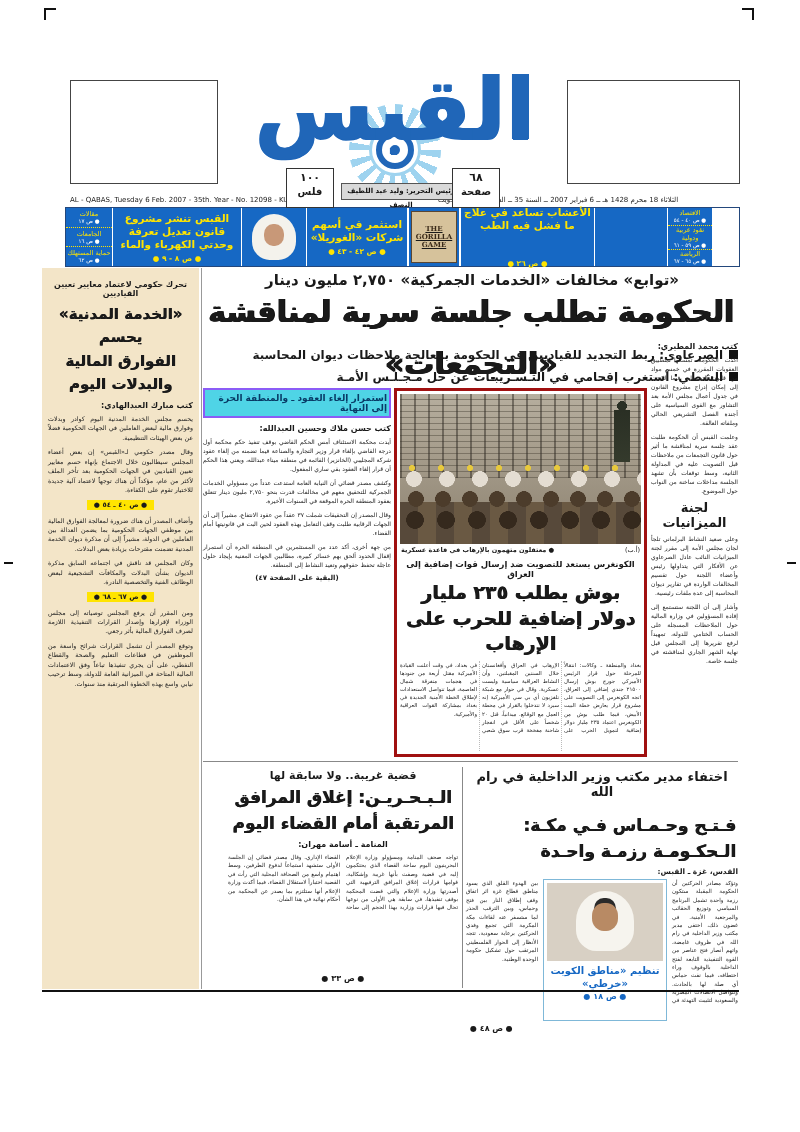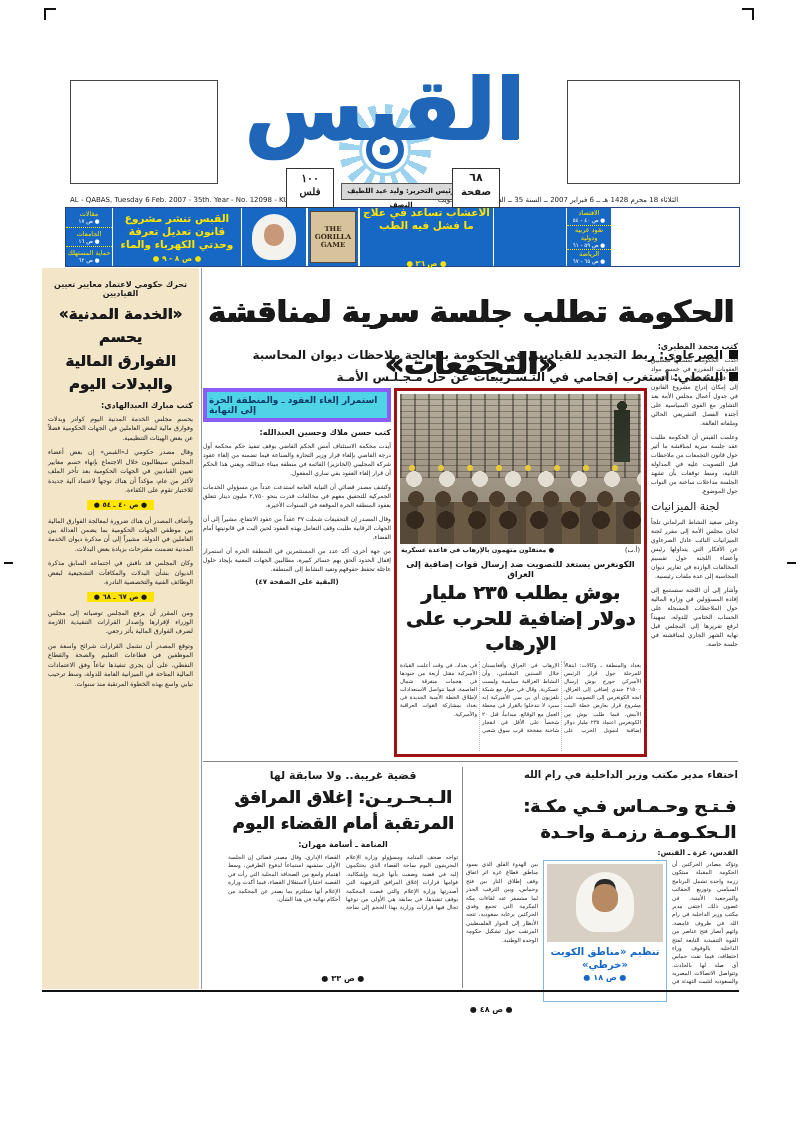--- a/index.html
+++ b/index.html
@@ -15,32 +15,32 @@
   .mark-tl2{left:44px;top:8px;width:12px;height:2px;}
   .mark-tr{left:752px;top:8px;width:2px;height:12px;}
   .mark-tr2{left:742px;top:8px;width:12px;height:2px;}
   .mark-ml{left:4px;top:562px;width:9px;height:2px;}
   .mark-mr{left:787px;top:562px;width:9px;height:2px;}
 
   
   .adbox{border:1px solid #444;background:#fff;}
   .adbox-left{left:70px;top:80px;width:146px;height:102px;}
   .adbox-right{left:567px;top:80px;width:171px;height:102px;}
-  .logo-wrap{left:220px;top:74px;width:330px;height:110px;}
+  .logo-wrap{left:230px;top:74px;width:330px;height:110px;}
   .emblem{position:absolute;left:50%;top:30px;transform:translateX(-50%);width:92px;height:92px;border-radius:50%;
           background:repeating-conic-gradient(#9ed3ef 0 10deg,#ffffff 10deg 22.5deg);}
   .emblem-core{position:absolute;left:50%;top:50%;transform:translate(-50%,-50%);width:46px;height:46px;border-radius:50%;
           background:#fff;border:3px solid #9ed3ef;}
   .emblem-ring{position:absolute;left:50%;top:50%;transform:translate(-50%,-50%);width:26px;height:26px;border-radius:50%;
           border:6px solid #2066b8;background:#fff;}
   .emblem-dot{position:absolute;left:50%;top:50%;transform:translate(-50%,-50%);width:10px;height:10px;border-radius:50%;background:#2066b8;}
   .logo-text{position:absolute;left:0;top:-14px;width:100%;text-align:center;font-size:86px;line-height:1.15;
           font-weight:bold;color:#2066b8;text-shadow:1px 0 #2066b8,-1px 0 #2066b8,0 1px #2066b8;letter-spacing:2px;}
   .tinybox{border:1px solid #333;background:#fff;text-align:center;z-index:5;padding-top:2px;}
-  .price-box{left:286px;top:168px;width:46px;height:36px;font-family:Liberation Serif, serif;}
+  .price-box{left:286px;top:168px;width:46px;height:36px;}
   .pages-box{left:452px;top:168px;width:46px;height:36px;}
   .tinybox .v{font-size:11px;font-weight:bold;line-height:14px;}
   .tinybox .u{font-size:10px;font-weight:bold;line-height:13px;}
   .editor-box{left:341px;top:183px;width:118px;height:15px;background:#d9d9d9;border:1px solid #555;
           font-size:7px;font-weight:bold;text-align:center;line-height:14px;z-index:4;color:#111;}
   .date-en{left:70px;top:196px;width:300px;font-size:7px;color:#222;}
   .date-ar{left:438px;top:196px;width:300px;font-size:7px;color:#222;text-align:left;}
 
   
   .strip{left:65px;top:207px;width:673px;height:58px;background:#fff;border:1px solid #23477c;
@@ -57,21 +57,21 @@
   .st-photo{flex:none;}
   .ph-flowers{width:72px;background:#4e7d42;background-image:
       radial-gradient(circle 10px at 12px 8px,#cfe3ee 95%,transparent),
       radial-gradient(circle 5px at 22px 20px,#e04848 95%,transparent),
       radial-gradient(circle 4px at 44px 14px,#e8a0b8 95%,transparent),
       radial-gradient(circle 4px at 58px 26px,#f0e060 95%,transparent),
       radial-gradient(circle 5px at 34px 30px,#d86060 95%,transparent),
       radial-gradient(ellipse 14px 7px at 30px 50px,#f2f2ee 95%,transparent),
       radial-gradient(ellipse 12px 6px at 52px 52px,#e8e8e0 95%,transparent);}
   .ph-book{width:52px;background:#c9b189;border-left:1px solid #fff;border-right:1px solid #fff;
-      display:flex;flex-direction:column;align-items:center;justify-content:center;}
+      display:flex;flex-direction:column;align-items:center;justify-content:center;text-decoration:underline;}
   .book-inner{width:44px;height:50px;border:1px solid #5a4632;background:#d6c29b;
       display:flex;flex-direction:column;align-items:center;justify-content:center;}
   .book-title{font-family:"DejaVu Serif",serif;font-weight:bold;font-size:7px;color:#3a2a18;text-align:center;line-height:8px;}
   .ph-man{width:64px;background:linear-gradient(#5a6a74,#2f3c46);position:relative;}
   .ph-man:before{content:"";position:absolute;left:50%;top:6px;transform:translateX(-50%);width:44px;height:46px;
       background:#f4f2ec;border-radius:50% 50% 40% 40%;}
   .ph-man:after{content:"";position:absolute;left:50%;top:16px;transform:translateX(-50%);width:20px;height:22px;
       background:#c89878;border-radius:45%;}
 
   
@@ -92,22 +92,22 @@
   
   .lead-kicker{left:206px;top:271px;width:532px;font-size:15px;font-weight:bold;text-align:center;}
   .lead-head{left:203px;top:286px;width:536px;font-size:30px;font-weight:bold;text-align:center;line-height:52px;
       text-shadow:1px 0 #111,-0.5px 0 #111;letter-spacing:-0.5px;}
   .lead-bullets{left:210px;top:344px;width:528px;}
   .bullet-line{font-size:12px;font-weight:bold;line-height:22px;text-align:right;}
   .bullet-sq{display:inline-block;width:9px;height:9px;background:#111;margin-left:6px;}
 
   
   .customs{left:203px;top:388px;width:188px;height:370px;box-sizing:border-box;}
-  .cu-hl{background:#4fd4e6;color:#083a66;font-size:9px;font-weight:bold;text-align:left;padding:3px 2px;
-      border:4px solid #8b5cf6;margin-bottom:6px;}
+  .cu-hl{background:#4fd4e6;color:#083a66;font-size:9px;font-weight:bold;text-align:right;padding:3px 2px;
+      border:2px solid #8b5cf6;margin-bottom:6px;}
   .cu-byline{font-size:8px;font-weight:bold;margin-bottom:4px;}
   .cu-p{font-size:6px;line-height:1.5;text-align:justify;margin:0 0 5px;color:#222;}
   .cu-cont{font-size:7px;font-weight:bold;text-align:center;margin-top:4px;}
 
   
   .redbox{left:394px;top:388px;width:253px;height:369px;border:3px solid #a01010;box-sizing:border-box;
       background:#fff;padding:3px;display:flex;flex-direction:column;}
   .photo-detainees{width:100%;height:150px;background-color:#a99e8c;background-image:
       radial-gradient(circle 5px at 222px 12px,#2a2f24 97%,transparent),
       linear-gradient(#2a2f24,#343a2c),
@@ -125,33 +125,33 @@
   .cap-row{display:flex;justify-content:space-between;align-items:center;font-size:6.5px;margin:2px 1px 3px;}
   .bush-kicker{font-size:8.5px;font-weight:bold;text-align:center;margin:2px 0 1px;}
   .bush-head{font-size:19px;font-weight:bold;text-align:center;line-height:1.35;text-shadow:0.7px 0 #111;margin-bottom:4px;}
   .bush-body{flex:1;font-size:5.4px;line-height:1.5;text-align:justify;color:#222;column-count:3;column-gap:5px;
       column-rule:1px dotted #bbb;}
 
   
   .mutairi{left:651px;top:342px;width:87px;height:416px;}
   .mu-byline{font-size:8px;font-weight:bold;margin-bottom:4px;}
   .mu-p{font-size:6px;line-height:1.5;text-align:justify;margin:0 0 5px;color:#222;}
-  .mu-sub{font-size:11px;font-weight:normal;text-align:left;margin:4px 0;}
+  .mu-sub{font-size:13px;font-weight:bold;text-align:center;margin:4px 0;}
 
   
   .bahrain{left:228px;top:767px;width:230px;height:221px;box-sizing:border-box;padding-top:2px;}
   .ba-kicker{font-size:11px;font-weight:bold;text-align:center;}
   .ba-head{font-size:17px;font-weight:bold;text-align:center;line-height:1.5;text-shadow:0.6px 0 #111;margin:3px 0 4px;}
   .ba-byline{font-size:8px;font-weight:bold;text-align:center;margin-bottom:4px;}
   .ba-body{font-size:5.6px;line-height:1.5;text-align:justify;color:#222;column-count:2;column-gap:6px;height:118px;}
   .ba-end{font-size:8px;font-weight:bold;text-align:center;margin-top:3px;}
 
   
   .mecca{left:466px;top:767px;width:272px;height:221px;box-sizing:border-box;padding-top:2px;}
-  .me-kicker{font-size:10px;font-weight:bold;text-align:right;}
+  .me-kicker{font-size:13px;font-weight:bold;text-align:center;}
   .me-head{font-size:17px;font-weight:bold;text-align:right;line-height:1.5;text-shadow:0.6px 0 #111;margin:14px 0 3px;padding-right:2px;}
   .me-byline{font-size:7.5px;font-weight:bold;text-align:right;margin-bottom:3px;}
   .me-row{display:flex;flex-direction:row-reverse;gap:5px;height:142px;}
   .me-col1{width:72px;font-size:5.6px;line-height:1.5;text-align:justify;color:#222;}
   .inset{width:124px;border:1px solid #7fb8d8;box-sizing:border-box;background:#fff;position:relative;
       display:flex;flex-direction:column;}
   .inset-label{position:absolute;top:2px;right:4px;color:#1668c4;font-size:8px;font-weight:bold;}
   .inset-photo{height:78px;margin:3px;background:#d8d0c4;position:relative;}
   .inset-photo:before{content:"";position:absolute;left:50%;top:8px;transform:translateX(-50%);width:58px;height:60px;
       background:#f6f4ee;border-radius:50% 50% 35% 35%;}
@@ -212,20 +212,24 @@
       <div class="it">
         <div class="lb">حماية المستهلك</div>
         <div class="pg">● ص ٦٢</div>
       </div>
     </div>
     <div class="st-text" style="width:128px;">
       <div class="st-title">القبس تنشر مشروع قانون تعديل تعرفة وحدتي الكهرباء والماء</div>
       <div class="st-page">● ص ٨ - ٩ ●</div>
     </div>
     <div class="st-photo ph-man"></div>
+    <div class="st-text" style="width:100px;">
+      <div class="st-title">استثمر في أسهم شركات «الغوريلا»</div>
+      <div class="st-page">● ص ٤٢ - ٤٣ ●</div>
+    </div>
     <div class="st-photo ph-book">
       <div class="book-inner">
           <div class="book-title ltr">THE GORILLA GAME</div>
         </div>
     </div>
     <div class="st-text" style="width:133px;gap:24px;">
       <div class="st-title">الأعشاب تساعد في علاج ما فشل فيه الطب</div>
       <div class="st-page">● ص ٢٦ ●</div>
     </div>
     <div class="st-photo ph-flowers"></div>
@@ -257,20 +261,21 @@
     <div class="sb-ref">● ص ٤٠ ـ ٥٤ ●</div>
     <p class="sb-p">وأضاف المصدر أن هناك ضرورة لمعالجة الفوارق المالية بين موظفي الجهات الحكومية بما يضمن العدالة بين العاملين في الدولة، مشيراً إلى أن مذكرة ديوان الخدمة المدنية تضمنت مقترحات بزيادة بعض البدلات.</p>
     <p class="sb-p">وكان المجلس قد ناقش في اجتماعه السابق مذكرة الديوان بشأن البدلات والمكافآت التشجيعية لبعض الوظائف الفنية والتخصصية النادرة.</p>
     <div class="sb-ref">● ص ٦٧ ـ ٦٨ ●</div>
     <p class="sb-p">ومن المقرر أن يرفع المجلس توصياته إلى مجلس الوزراء لإقرارها وإصدار القرارات التنفيذية اللازمة لصرف الفوارق المالية بأثر رجعي.</p>
     <p class="sb-p">وتوقع المصدر أن تشمل القرارات شرائح واسعة من الموظفين في قطاعات التعليم والصحة والقطاع النفطي، على أن يجري تنفيذها تباعاً وفق الاعتمادات المالية المتاحة في الميزانية العامة للدولة، وسط ترحيب نيابي واسع بهذه الخطوة المرتقبة منذ سنوات.</p>
   </div>
 
   <div class="vdiv vdiv1"></div>
 
+  <div class="abs lead-kicker rtl">«توابع» مخالفات «الخدمات الجمركية» ٢,٧٥٠ مليون دينار</div>
   <div class="abs lead-head rtl">الحكومة تطلب جلسة سرية لمناقشة «التجمعات»</div>
   <div class="abs lead-bullets rtl">
     <div class="bullet-line"><span class="bullet-sq"></span><span>الصرعاوي: ربط التجديد للقياديين في الحكومة بمعالجة ملاحظات ديوان المحاسبة</span></div>
     <div class="bullet-line"><span class="bullet-sq"></span><span>الشطي: أستغرب إقحامي في التـسـريبـات عن حل مـجـلـس الأمـة</span></div>
   </div>
 
   <div class="abs customs rtl">
     <div class="cu-hl">استمرار إلغاء العقود ـ والمنطقة الحرة إلى النهاية</div>
     <div class="cu-byline">كتب حسن ملاك وحسين العبدالله:</div>
     <p class="cu-p">أيدت محكمة الاستئناف أمس الحكم القاضي بوقف تنفيذ حكم محكمة أول درجة القاضي بإلغاء قرار وزير التجارة والصناعة فيما تضمنه من إلغاء عقود شركة المجليبي (الخانزير) القائمة في منطقة ميناء عبدالله، ويعني هذا الحكم أن قرار إلغاء العقود بقي ساري المفعول.</p>

